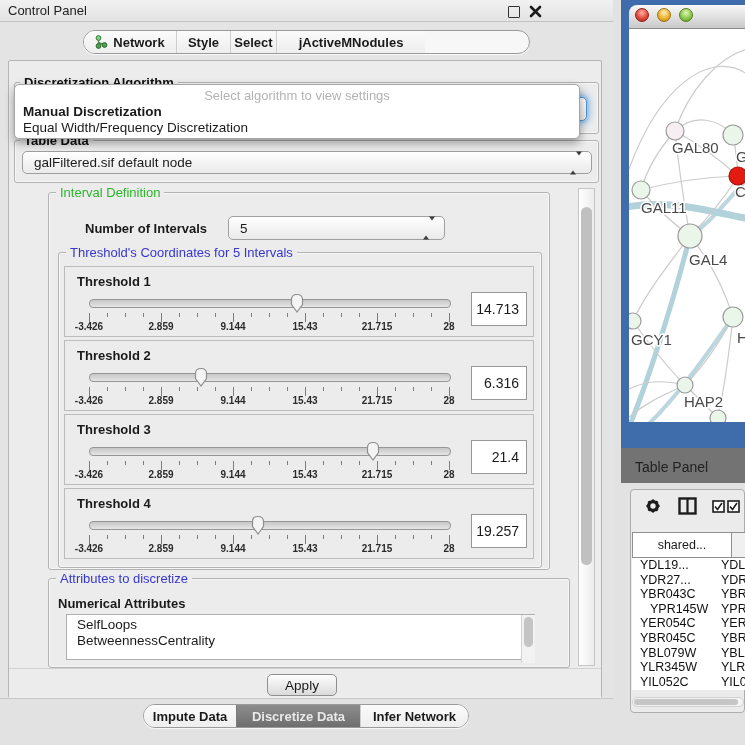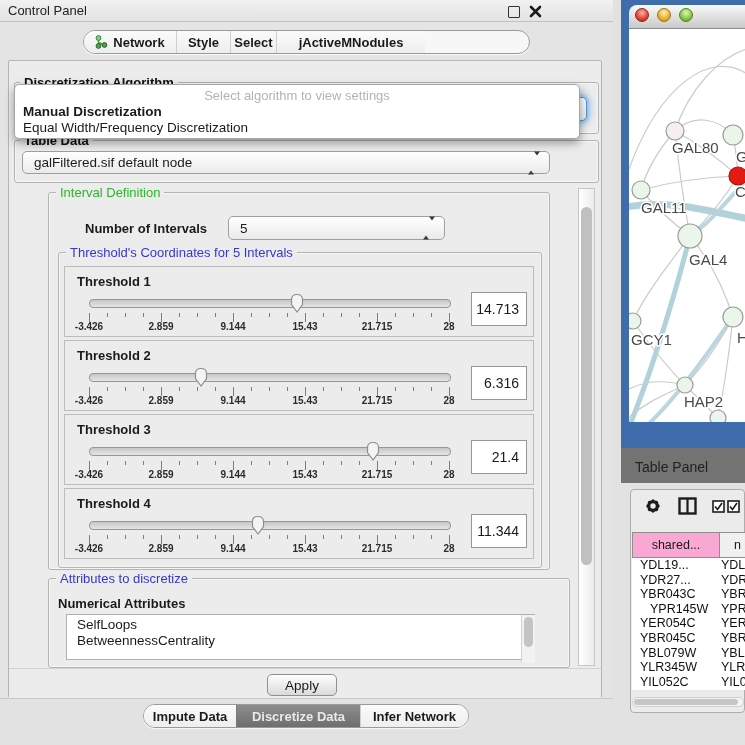--- a/index.html
+++ b/index.html
@@ -130,21 +130,21 @@
 </div>
 
 <div class="abs popup">
   <div class="hdr">Select algorithm to view settings</div>
   <div class="it" style="top:19px;font-weight:700">Manual Discretization</div>
   <div class="it" style="top:35px">Equal Width/Frequency Discretization</div>
 </div>
 
 <div class="abs group" style="left:14px;top:140px;width:583px;height:41px"></div>
 <div class="abs gtitle gt-black" style="left:20px;top:133px;z-index:2">Table Data</div>
-<div class="abs combo" style="left:22px;top:151px;width:528px;height:23px">
+<div class="abs combo" style="left:22px;top:151px;width:570px;height:23px">
   <span class="val">galFiltered.sif default node</span>
   <span class="steppers"><span class="tri-up"></span><span class="tri-dn"></span></span>
 </div>
 
 <div class="abs group" style="left:48px;top:192px;width:500px;height:376px"></div>
 <div class="abs gtitle gt-green" style="left:56px;top:185px">Interval Definition</div>
 <div class="abs" style="left:85px;top:221px;font-size:13px;font-weight:700">Number of Intervals</div>
 <div class="abs combo" style="left:228px;top:216px;width:217px;height:24px">
   <span class="val" style="line-height:23px">5</span>
   <span class="steppers"><span class="tri-up"></span><span class="tri-dn"></span></span>
@@ -284,21 +284,21 @@
       <div class="tick" style="left: 384px; height: 9px;"></div>
       <div class="tlab" style="left: 24px;">-3.426</div>
       <div class="tlab" style="left: 96px;">2.859</div>
       <div class="tlab" style="left: 168px;">9.144</div>
       <div class="tlab" style="left: 240px;">15.43</div>
       <div class="tlab" style="left: 312px;">21.715</div>
       <div class="tlab" style="left: 384px;">28</div>
       <svg width="16" height="20" viewBox="0 0 16 20" class="t-thumb" style="left: 185.197px;">
         <path d="M8 19 L2.5 11.5 L2.5 6.5 Q2.5 1.5 8 1.5 Q13.5 1.5 13.5 6.5 L13.5 11.5 Z" fill="#f4f4f4" stroke="#8f8f8f" stroke-width="1.2"></path>
       </svg>
-      <div class="vbox">11.344</div>
+      <div class="vbox">19.257</div>
     </div>
   </div>
 
 <div class="abs vsb">
     <div class="th"></div>
   </div>
 
 <div class="abs group" style="left:48px;top:578px;width:520px;height:88px"></div>
 <div class="abs gtitle gt-blue" style="left:56px;top:571px">Attributes to discretize</div>
 <div class="abs" style="left:58px;top:596px;font-size:13px;font-weight:700">Numerical Attributes</div>
@@ -402,21 +402,21 @@
 <svg class="abs" style="left:712px;top:500px" width="13" height="13" viewBox="0 0 13 13">
   <rect x="1" y="1" width="11" height="11" fill="#fff" stroke="#1d1d1d" stroke-width="1.6"></rect>
   <path d="M3 6.5 L5.5 9.5 L10 3" fill="none" stroke="#1d1d1d" stroke-width="1.6"></path>
 </svg>
 <svg class="abs" style="left:727px;top:500px" width="13" height="13" viewBox="0 0 13 13">
   <rect x="1" y="1" width="11" height="11" fill="#fff" stroke="#1d1d1d" stroke-width="1.6"></rect>
   <path d="M3 6.5 L5.5 9.5 L10 3" fill="none" stroke="#1d1d1d" stroke-width="1.6"></path>
 </svg>
 
 <div class="thead">
-  <div class="hcell" style="width:88px;background:#f9a8d4">shared...</div>
+  <div class="hcell" style="width:100px;background:#ffffff">shared...</div>
   <div class="hcell" style="width:27px;background:#f0f0f0;border-left:none;text-align:left;padding-left:14px">n</div>
 </div>
 <div class="abs rows" id="table-rows">
     <div class="drow">
       <div class="dc" style="width: 86px; padding-left: 8px;">YDL19...</div>
       <div class="dc" style="width: 27px; padding-left: 3px;">YDL1</div>
     </div>
     <div class="drow">
       <div class="dc" style="width: 86px; padding-left: 8px;">YDR27...</div>
       <div class="dc" style="width: 27px; padding-left: 3px;">YDR2</div>

